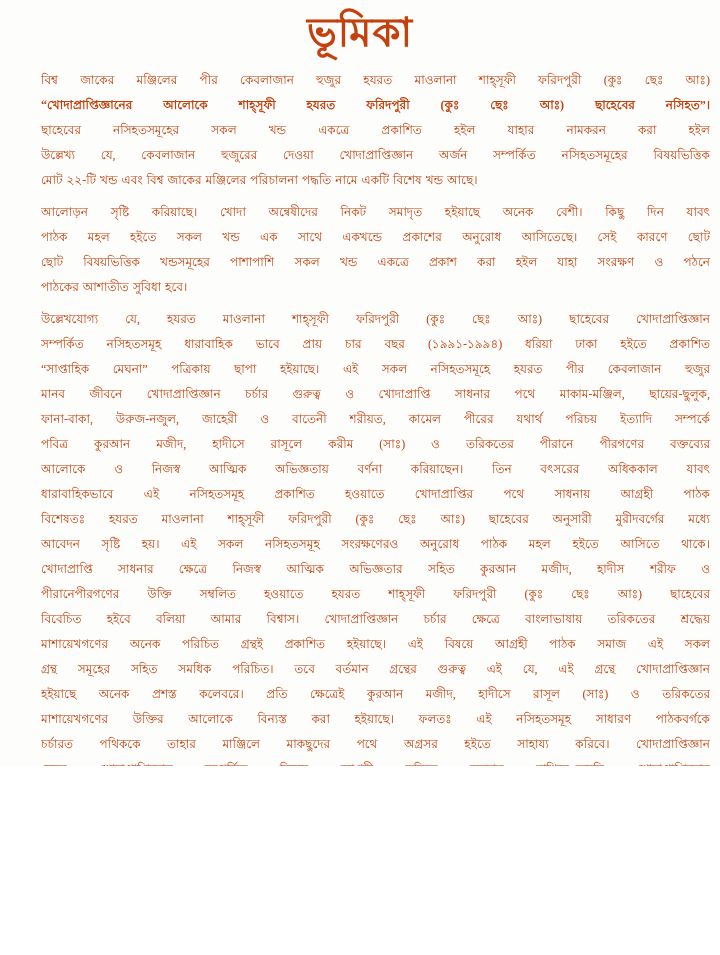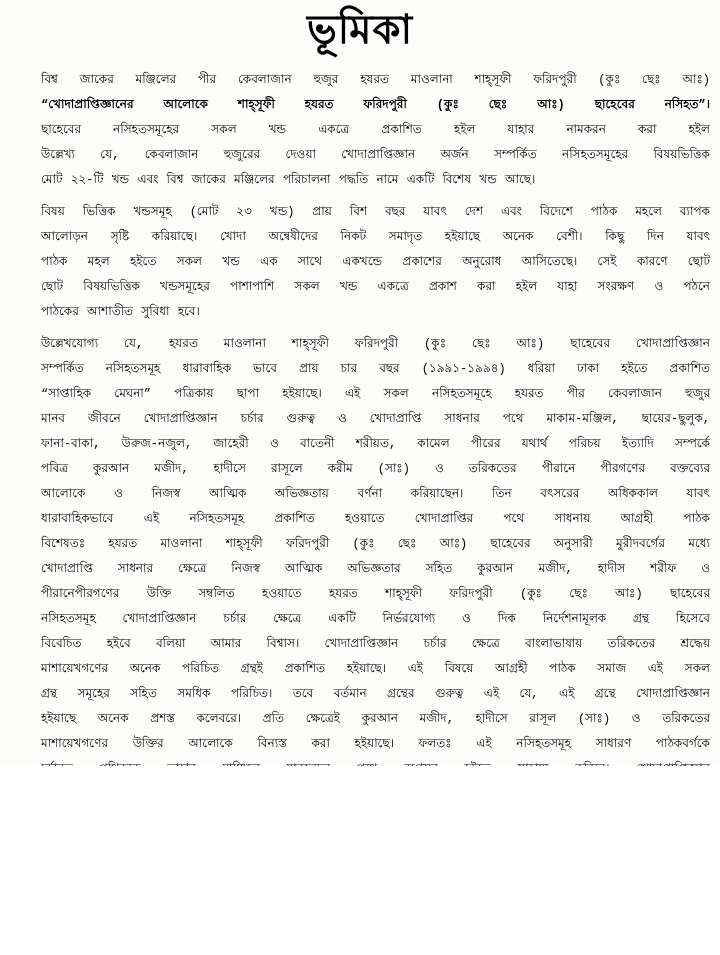--- a/index.html
+++ b/index.html
@@ -6,22 +6,22 @@
     margin: 0;
     padding: 0;
     background: #ffffff;
   }
   .page {
     position: relative;
     width: 720px;
     height: 766px;
     margin: 0 auto;
     background: #fdfdfc;
-    color: #000000;
-    font-family: Liberation Mono, monospace;
+    color: #c2410c;
+    font-family: Liberation Serif, serif;
     box-sizing: border-box;
     padding: 6px 10px 0 10px;
     overflow: hidden;
   }
   .title {
     margin: 2px 0 10px 0;
     text-align: center;
     font-size: 40px;
     line-height: 50px;
     font-weight: 600;
@@ -55,39 +55,38 @@
   <h1 class="title">ভূমিকা</h1>
   <div id="content">
       <div class="para">
         <div class="line">বিশ্ব জাকের মঞ্জিলের পীর কেবলাজান হুজুর হযরত মাওলানা শাহ্‌সূফী ফরিদপুরী (কুঃ ছেঃ আঃ)</div>
         <div class="line bold">“খোদাপ্রাপ্তিজ্ঞানের আলোকে শাহ্‌সূফী হযরত ফরিদপুরী (কুঃ ছেঃ আঃ) ছাহেবের নসিহত”।</div>
         <div class="line">ছাহেবের নসিহতসমূহের সকল খন্ড একত্রে প্রকাশিত হইল যাহার নামকরন করা হইল</div>
         <div class="line">উল্লেখ্য যে, কেবলাজান হুজুরের দেওয়া খোদাপ্রাপ্তিজ্ঞান অর্জন সম্পর্কিত নসিহতসমূহের বিষয়ভিত্তিক</div>
         <div class="line last">মোট ২২-টি খন্ড  এবং বিশ্ব জাকের মঞ্জিলের পরিচালনা পদ্ধতি নামে একটি বিশেষ খন্ড আছে।</div>
       </div>
       <div class="para">
-        <div class="line">বিষয় ভিত্তিক খন্ডসমূহ (মোট ২৩ খন্ড) প্রায় বিশ বছর যাবৎ দেশ এবং বিদেশে পাঠক মহলে ব্যাপক</div>
         <div class="line">আলোড়ন সৃষ্টি করিয়াছে। খোদা অন্বেষীদের নিকট সমাদৃত হইয়াছে অনেক বেশী। কিছু দিন যাবৎ</div>
         <div class="line">পাঠক মহল হইতে সকল খন্ড এক সাথে একখন্ডে প্রকাশের অনুরোধ আসিতেছে। সেই কারণে ছোট</div>
         <div class="line">ছোট বিষয়ভিত্তিক খন্ডসমূহের পাশাপাশি সকল খন্ড একত্রে প্রকাশ করা হইল যাহা সংরক্ষণ ও পঠনে</div>
         <div class="line last">পাঠকের আশাতীত সুবিধা হবে।</div>
       </div>
       <div class="para">
         <div class="line">উল্লেখযোগ্য যে, হযরত মাওলানা শাহ্‌সূফী ফরিদপুরী (কুঃ ছেঃ আঃ) ছাহেবের খোদাপ্রাপ্তিজ্ঞান</div>
         <div class="line">সম্পর্কিত নসিহতসমূহ ধারাবাহিক ভাবে প্রায় চার বছর (১৯৯১-১৯৯৪) ধরিয়া ঢাকা হইতে প্রকাশিত</div>
         <div class="line">“সাপ্তাহিক মেঘনা” পত্রিকায় ছাপা হইয়াছে। এই সকল নসিহতসমূহে হযরত পীর কেবলাজান হুজুর</div>
         <div class="line">মানব জীবনে খোদাপ্রাপ্তিজ্ঞান চর্চার গুরুত্ব ও  খোদাপ্রাপ্তি সাধনার পথে মাকাম-মঞ্জিল, ছায়ের-ছুলুক,</div>
         <div class="line">ফানা-বাকা, উরুজ-নজুল, জাহেরী ও বাতেনী শরীয়ত, কামেল পীরের যথার্থ পরিচয় ইত্যাদি সম্পর্কে</div>
         <div class="line">পবিত্র কুরআন মজীদ, হাদীসে রাসূলে করীম (সাঃ) ও তরিকতের পীরানে পীরগণের বক্তব্যের</div>
         <div class="line">আলোকে ও নিজস্ব আত্মিক অভিজ্ঞতায় বর্ণনা করিয়াছেন। তিন বৎসরের অধিককাল যাবৎ</div>
         <div class="line">ধারাবাহিকভাবে এই নসিহতসমূহ প্রকাশিত হওয়াতে খোদাপ্রাপ্তির পথে সাধনায় আগ্রহী পাঠক</div>
         <div class="line">বিশেষতঃ হযরত মাওলানা শাহ্‌সূফী ফরিদপুরী (কুঃ ছেঃ আঃ) ছাহেবের অনুসারী মুরীদবর্গের মধ্যে</div>
+        <div class="line">আবেদন সৃষ্টি হয়। এই সকল নসিহতসমূহ সংরক্ষণেরও অনুরোধ পাঠক মহল হইতে আসিতে থাকে।</div>
         <div class="line">খোদাপ্রাপ্তি সাধনার ক্ষেত্রে নিজস্ব আত্মিক অভিজ্ঞতার সহিত কুরআন মজীদ, হাদীস শরীফ ও</div>
         <div class="line">পীরানেপীরগণের উক্তি সম্বলিত হওয়াতে হযরত শাহ্‌সূফী ফরিদপুরী (কুঃ ছেঃ আঃ) ছাহেবের</div>
-        <div class="line">নসিহতসমূহ খোদাপ্রাপ্তিজ্ঞান চর্চার ক্ষেত্রে একটি নির্ভরযোগ্য ও দিক নির্দেশনামূলক গ্রন্থ হিসেবে</div>
         <div class="line">বিবেচিত হইবে বলিয়া আমার বিশ্বাস।  খোদাপ্রাপ্তিজ্ঞান চর্চার ক্ষেত্রে বাংলাভাষায় তরিকতের শ্রদ্ধেয়</div>
         <div class="line">মাশায়েখগণের অনেক পরিচিত গ্রন্থই প্রকাশিত হইয়াছে। এই বিষয়ে আগ্রহী পাঠক সমাজ এই সকল</div>
         <div class="line">গ্রন্থ সমূহের সহিত সমধিক পরিচিত। তবে বর্তমান গ্রন্থের গুরুত্ব এই যে, এই গ্রন্থে খোদাপ্রাপ্তিজ্ঞান</div>
         <div class="line">হইয়াছে অনেক প্রশস্ত কলেবরে। প্রতি ক্ষেত্রেই কুরআন মজীদ, হাদীসে রাসূল  (সাঃ) ও তরিকতের</div>
         <div class="line">মাশায়েখগণের উক্তির আলোকে বিন্যস্ত করা হইয়াছে। ফলতঃ এই নসিহতসমূহ সাধারণ পাঠকবর্গকে</div>
         <div class="line">চর্চারত পথিককে তাহার মাঞ্জিলে মাকছুদের পথে অগ্রসর হইতে সাহায্য করিবে।  খোদাপ্রাপ্তিজ্ঞান</div>
         <div class="line">যেমন খোদাপ্রাপ্তিজ্ঞান সম্পর্কিত বিষয়ে আগ্রহী করিতে অবদান রাখিবে-তেমনি খোদাপ্রাপ্তিজ্ঞান</div>
         <div class="line">চর্চা মূলতঃ মোর্শেদে কামেলের তত্ত্বাবধানে আত্মিক বিকাশের মাধ্যমে অর্জন করিবার বিষয়। কিন্তু</div>
         <div class="line">আপন আত্মিক অবস্থা সম্পর্কে সচেতনতা সৃষ্টি ব্যতীত আত্মিক বিকাশ লাভের প্রস্তুতি অসম্ভব। পরম</div>
         <div class="line">করুণাময় আল্লাহপাক মানবাত্মাকে যে ঐশ্বর্য দান করিয়াছেন, সেই ঐশ্বর্য যে আমরা অজ্ঞতাবশতঃ</div>

